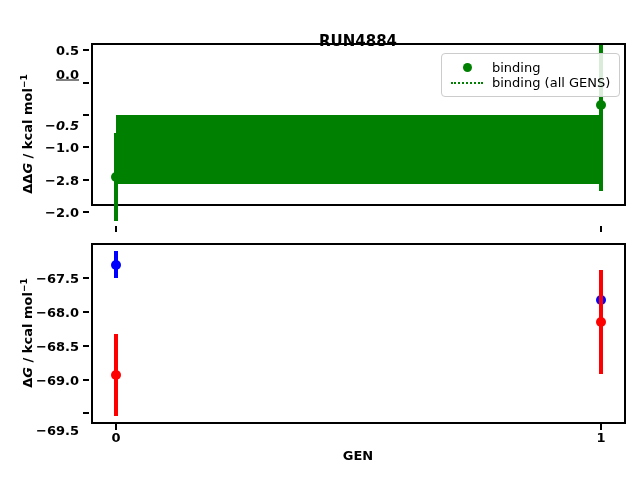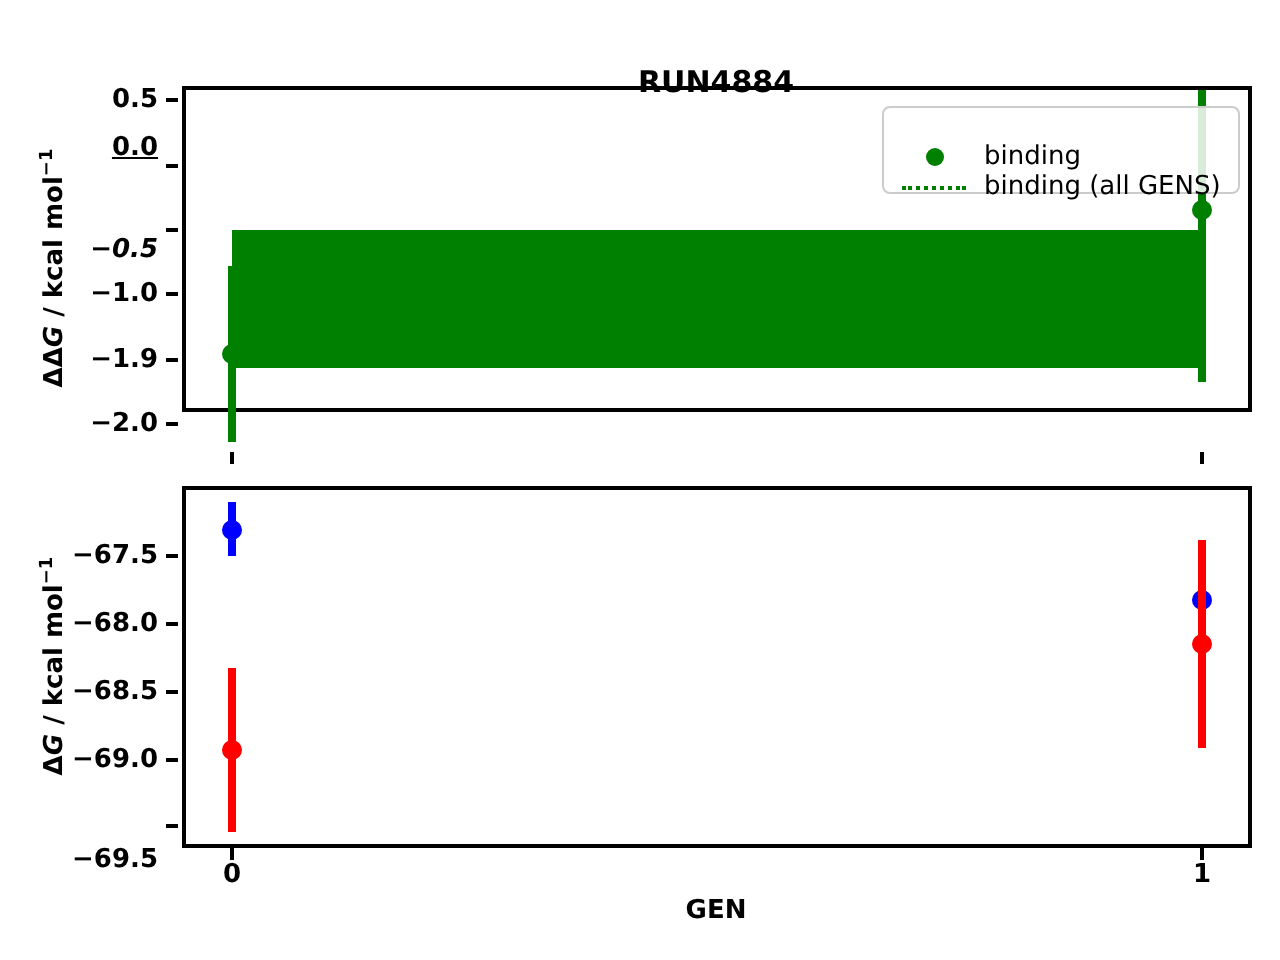--- a/index.html
+++ b/index.html
@@ -33,21 +33,21 @@
   }
   .ytick-label{transform:translate(-100%,-50%);}
   .xtick-label{transform:translateX(-50%);}
   .band{position:absolute;}
   .errbar{position:absolute;width:4px;transform:translateX(-2px);}
   .dot{position:absolute;width:10px;height:10px;border-radius:50%;transform:translate(-5px,-5px);}
   .legend{
     position:absolute;background:rgba(255,255,255,0.85);
     border:1px solid #cccccc;border-radius:4px;
     box-sizing:border-box;padding:17px 8px;
-    display:flex;flex-direction:column;justify-content:flex-start;
+    display:flex;flex-direction:column;justify-content:center;
   }
   .legend-row{display:flex;align-items:center;height:20px;}
   .swatch{width:34px;display:flex;justify-content:center;align-items:center;margin-right:8px;flex:none;}
   .legend-dot{width:9px;height:9px;border-radius:50%;}
   .legend-dotline{width:32px;height:0;border-top:2px dotted #008000;}
   .legend-label{font-size:13px;white-space:nowrap;}
   #legend-top{left:348px;top:8px;width:179px;height:44px;}
   #legend-bottom{left:416px;top:6px;width:111px;height:46px;}
 </style>
 </head>
@@ -65,21 +65,21 @@
 
   <div class="tick-mark" style="left: -10px; top: 4.3px; width: 6px; height: 2px;"></div>
       <div class="tick-label ytick-label" style="left: -14px; top: 5.3px;">0.5</div>
       <div class="tick-mark" style="left: -10px; top: 36.635px; width: 6px; height: 2px;"></div>
       <div class="tick-label ytick-label" style="left: -14px; top: 29px; text-decoration: underline;">0.0</div>
       <div class="tick-mark" style="left: -10px; top: 68.97px; width: 6px; height: 2px;"></div>
       <div class="tick-label ytick-label" style="left: -14px; top: 80px; font-style: italic;">−0.5</div>
       <div class="tick-mark" style="left: -10px; top: 101.305px; width: 6px; height: 2px;"></div>
       <div class="tick-label ytick-label" style="left: -14px; top: 102.305px;">−1.0</div>
       <div class="tick-mark" style="left: -10px; top: 133.64px; width: 6px; height: 2px;"></div>
-      <div class="tick-label ytick-label" style="left: -14px; top: 134.64px;">−1.9</div>
+      <div class="tick-label ytick-label" style="left: -14px; top: 134.64px;">−2.8</div>
       <div class="tick-mark" style="left: -10px; top: 165.975px; width: 6px; height: 2px;"></div>
       <div class="tick-label ytick-label" style="left: -14px; top: 166.975px;">−2.0</div>
       <div class="tick-mark" style="left: 22px; top: 181px; width: 2px; height: 6px;"></div>
       <div class="tick-mark" style="left: 507px; top: 181px; width: 2px; height: 6px;"></div>
       <div class="band" style="left: 23px; top: 69.97px; width: 485px; height: 69.1969px; background: rgb(0, 128, 0);"></div>
       <div class="errbar" style="left: 23px; top: 88.0776px; height: 87.9512px; background: rgb(0, 128, 0);"></div>
       <div class="dot" style="left: 23px; top: 132.053px; background: rgb(0, 128, 0);"></div>
       <div class="errbar" style="left: 508px; top: 0px; height: 146.281px; background: rgb(0, 128, 0);"></div>
       <div class="dot" style="left: 508px; top: 60.2695px; background: rgb(0, 128, 0);"></div>
       <div class="legend" id="legend-top">

